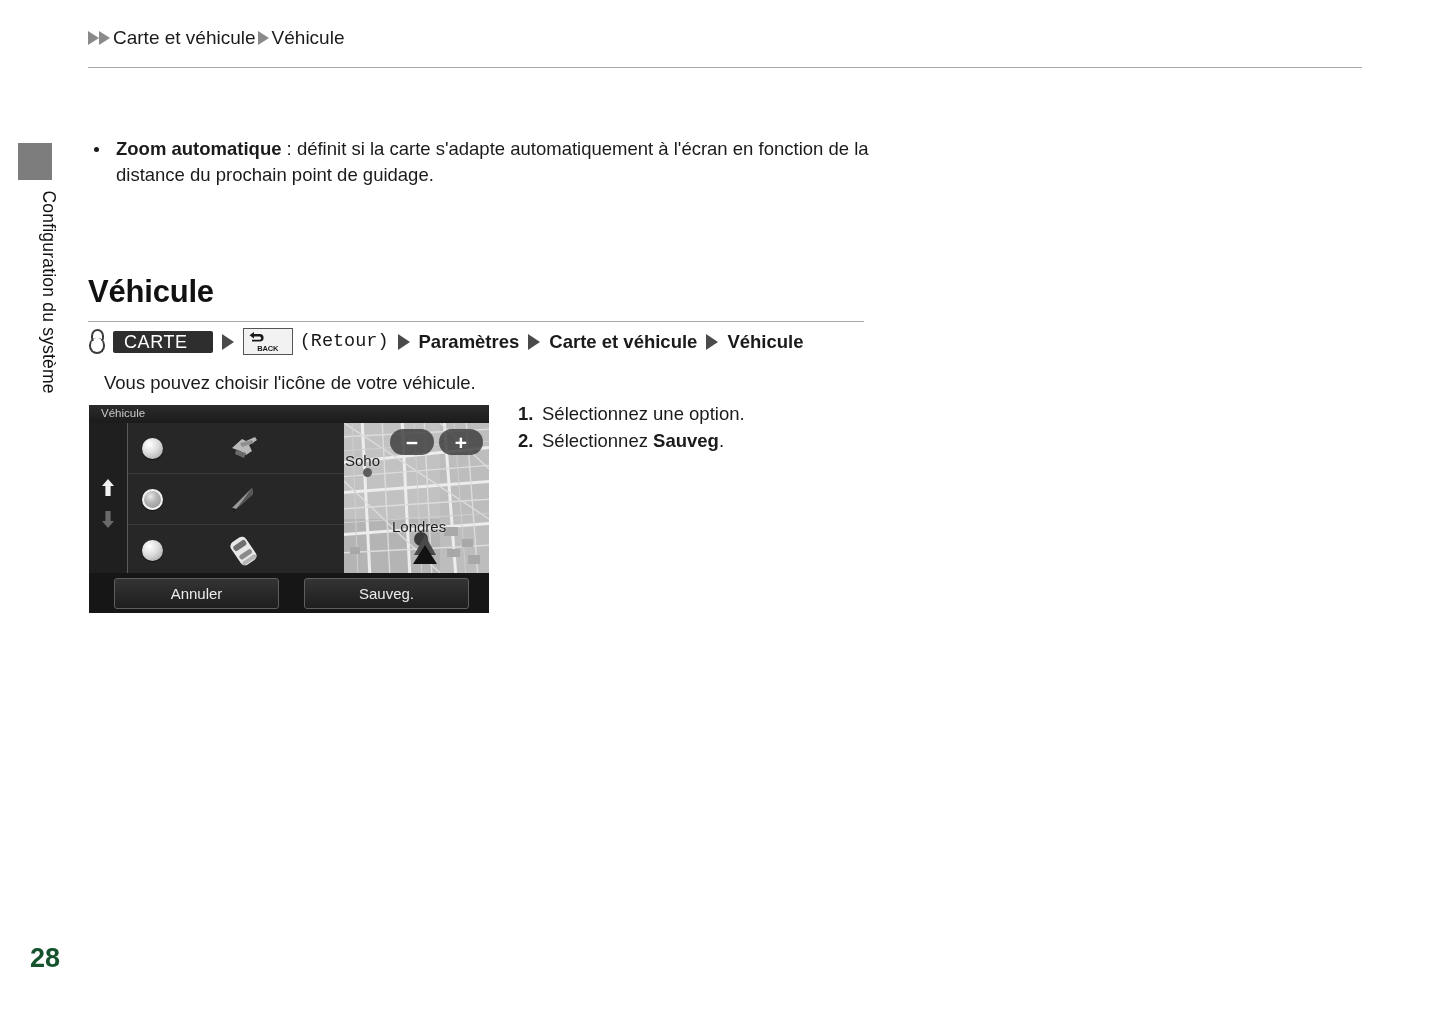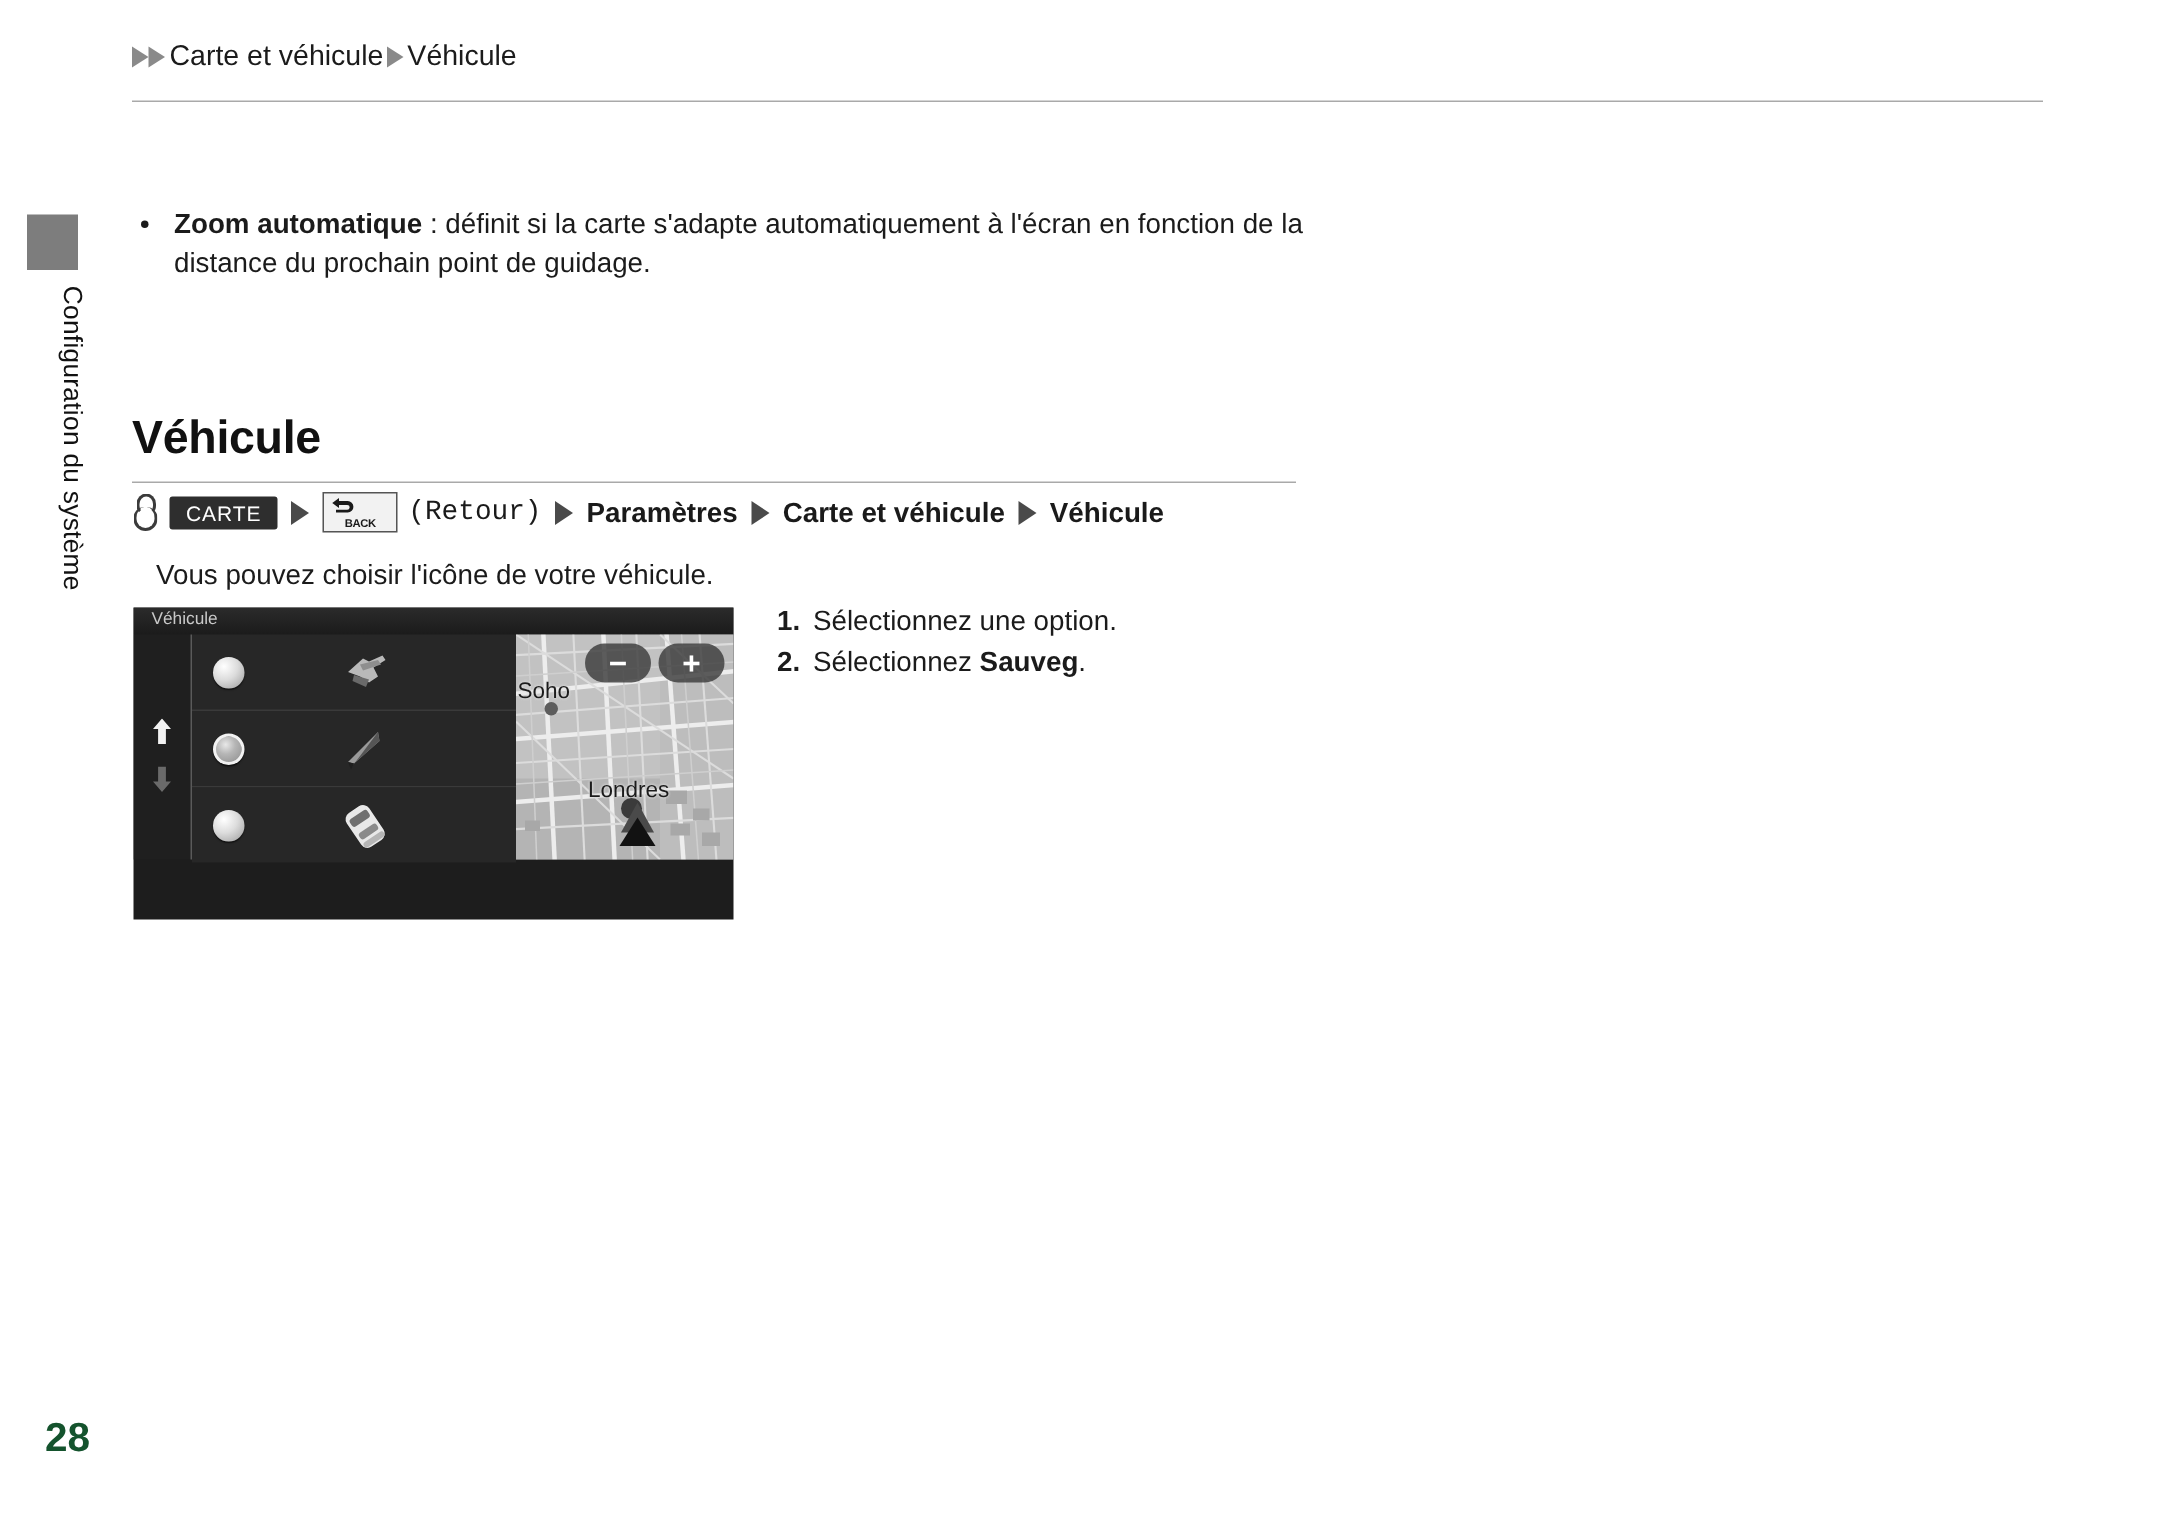--- a/index.html
+++ b/index.html
@@ -182,23 +182,23 @@
     position: absolute;
     left: 1px; top: 9px;
     width: 12px; height: 14px;
     border: 2px solid #3b3b3b;
     border-radius: 45% 45% 50% 50%;
     border-top: none;
   }
   .key-carte {
     background: #2e2e2e;
     color: #fff;
-    font-size: 14px;
+    font-size: 18px;
     letter-spacing: 0.6px;
-    padding: 4px 11px 4px 11px;
+    padding: 4px 25px 4px 11px;
     border-radius: 2px;
     line-height: 14px;
     flex: 0 0 auto;
   }
   .arrow-b {
     display: inline-block;
     width: 0; height: 0;
     border-left: 12px solid #4a4a4a;
     border-top: 8px solid transparent;
     border-bottom: 8px solid transparent;
@@ -566,16 +566,20 @@
 
       <svg class="car-marker" viewBox="0 0 30 34">
         <circle cx="11" cy="8" r="7" fill="#3b3b3b"></circle>
         <path d="M15 4 L26 24 L4 24 Z" fill="#4a4a4a"></path>
         <path d="M15 14 L27 33 L3 33 Z" fill="#121212"></path>
       </svg>
     </div>
 
   </div>
 
+  <div class="nav-footer">
+    <div class="navbtn btn-annuler">Annuler</div>
+    <div class="navbtn btn-sauveg">Sauveg.</div>
+  </div>
 
 </div>
 
 <div class="pageno">28</div>
 
 </body></html>

